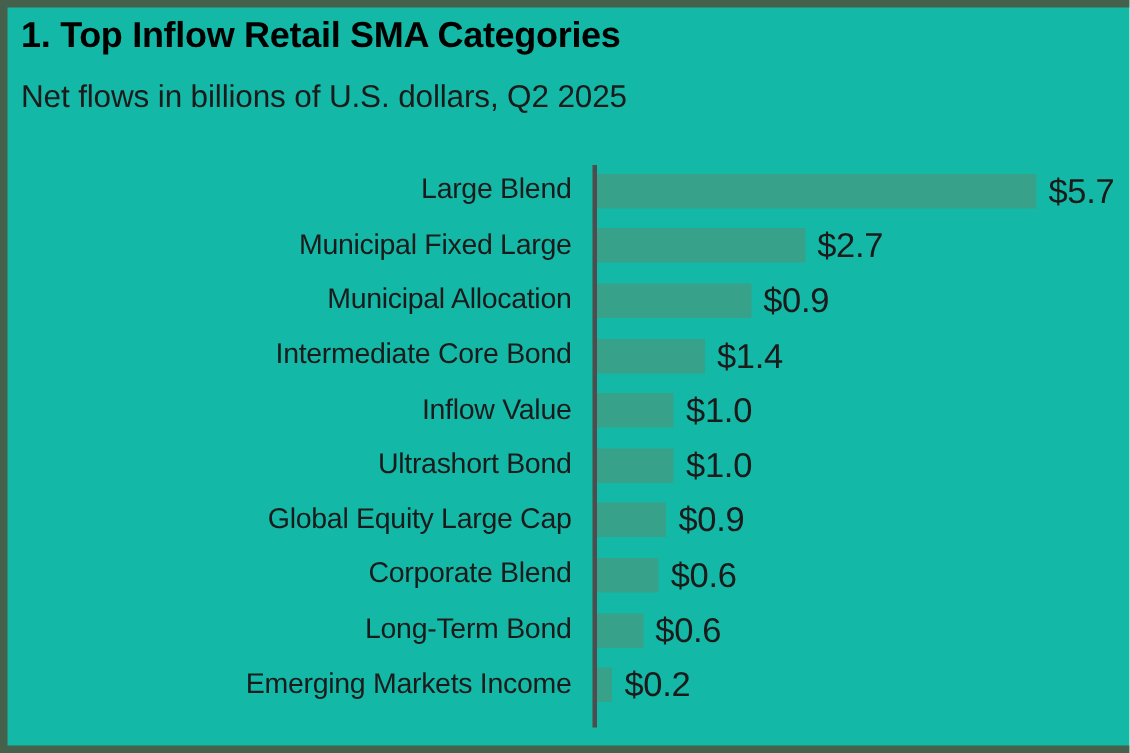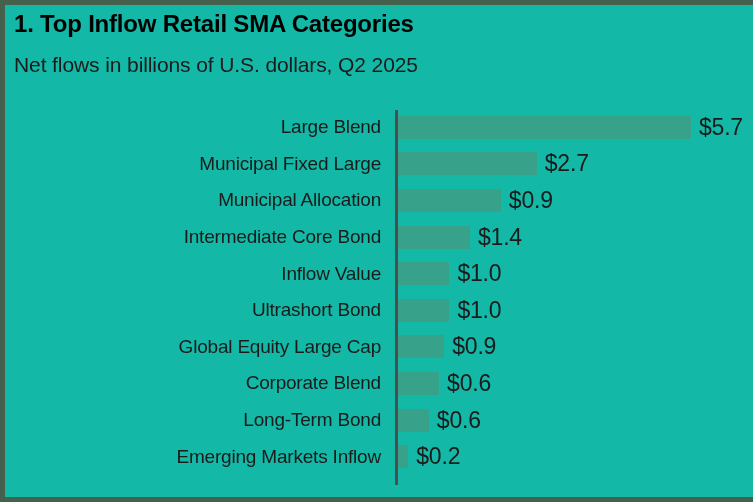--- a/index.html
+++ b/index.html
@@ -187,21 +187,21 @@
           </div>
         </div>
         <div class="bar-row">
           <div class="cat-label">Long-Term Bond</div>
           <div class="bar-wrap">
             <div class="bar" style="width: 30.84px; background: rgb(56, 161, 137);"></div>
             <div class="bar-value">$0.6</div>
           </div>
         </div>
         <div class="bar-row">
-          <div class="cat-label">Emerging Markets Inflow</div>
+          <div class="cat-label">Emerging Markets Income</div>
           <div class="bar-wrap">
             <div class="bar" style="width: 10.28px; background: rgb(56, 161, 137);"></div>
             <div class="bar-value">$0.2</div>
           </div>
         </div>
       </div>
   </div>
 
 </div>
 

